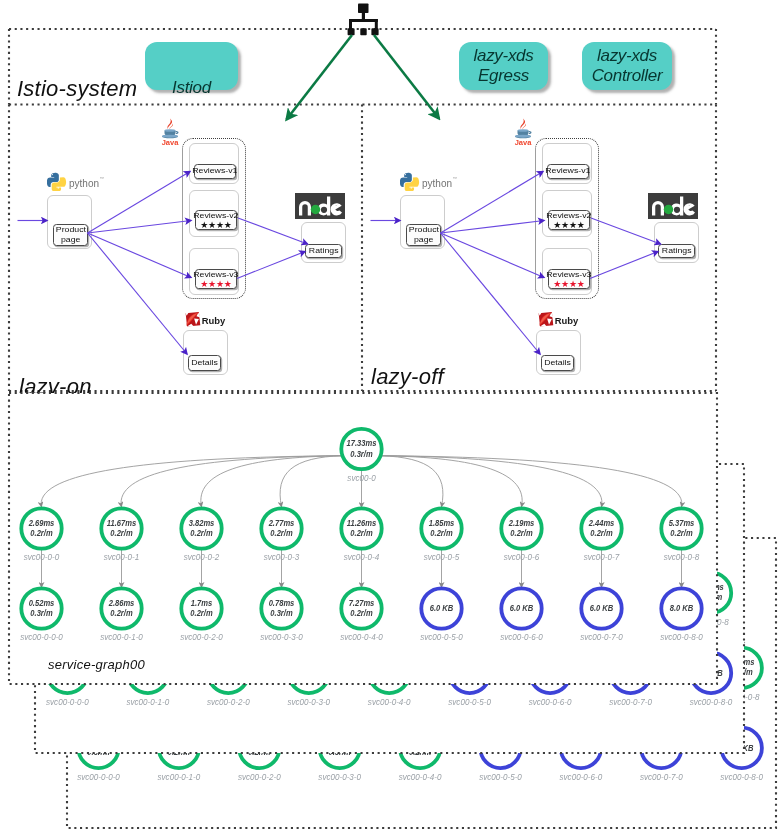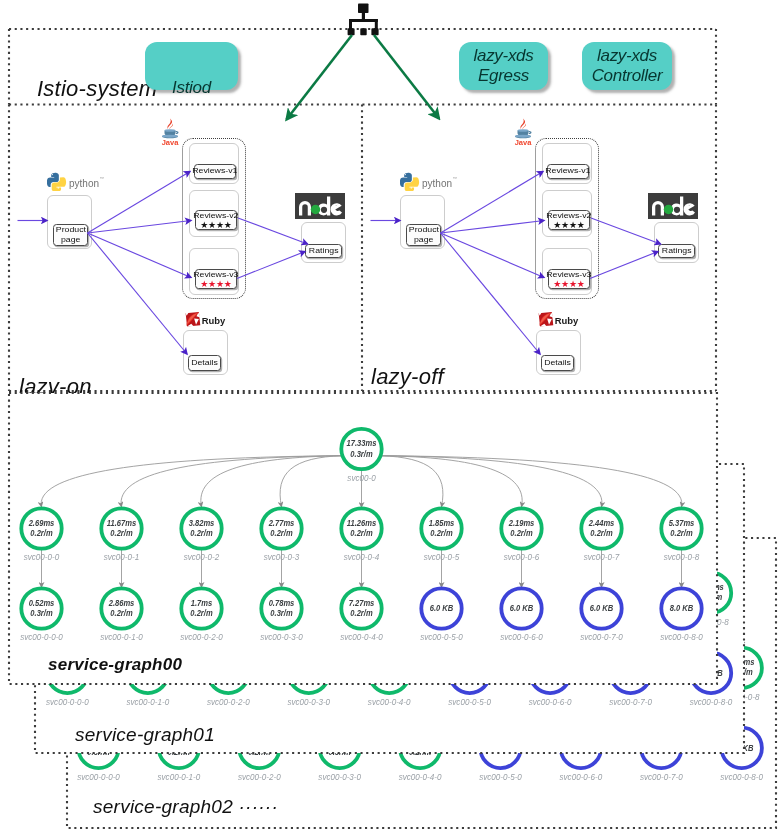--- a/index.html
+++ b/index.html
@@ -51,21 +51,21 @@
           <path d="M9,104.5 V391"></path>
           <path d="M362,104.5 V391"></path>
       </g>
       <g>
         <path d="M362,391 H716"></path>
           <path d="M716,104.5 V391"></path>
       </g>
     </g>
   </svg>
 
-  <div class="zonelabel" style="left:17px;top:78px;margin-left:20px;">Istio-system</div>
+  <div class="zonelabel" style="left:17px;top:78px;">Istio-system</div>
   <div class="zonelabel" style="left:19px;top:376px;">lazy-on</div>
   <div class="zonelabel" style="left:371px;top:366px;">lazy-off</div>
 
   <div class="teal" style="left:145px;top:42px;width:93px;height:48px;gap:46px;">
     <svg width="20" height="27" viewBox="0 0 20 27" style="margin-bottom:-2px;">
       <polygon points="9.1,0 9.1,21.5 19,21.5" fill="#4256b3"></polygon>
       <polygon points="7.5,10 7.5,21.5 0.9,21.5" fill="#4b3fa8"></polygon>
       <polygon points="0.2,21.8 19.6,21.8 9.9,26.6" fill="#8e9ddb"></polygon>
       <polygon points="1.6,24.3 18.2,24.3 9.9,26.6" fill="#4256b3"></polygon>
     </svg>
@@ -456,21 +456,20 @@
             <circle cx="674.7" cy="209.89999999999998" r="20.2" fill="none" stroke="#3d43d8" stroke-width="3.8"></circle>
             <text x="766.70" y="212.89999999999998" text-anchor="middle" class="node-val" transform="scale(0.88,1)">8.0 KB</text>
             <text x="766.70" y="241.89999999999998" text-anchor="middle" class="node-lbl" transform="scale(0.88,1)">svc00-0-8-0</text>
           </g>
         </svg>
       </div>
       <div style="position: absolute; left: 67px; top: 537.5px; width: 709px; height: 290px; pointer-events: none;">
         <svg width="713" height="294" viewBox="-2 -2 713 294" style="position:absolute;left:-2px;top:-2px;">
           <rect x="0" y="0" width="709" height="290" fill="none" stroke="#3c3c3c" stroke-width="2.1" stroke-dasharray="2.1 3.6"></rect>
         </svg>
-        <div class="zonelabel" style="left: 26px; top: 258.5px; font-size: 19px;">service-graph02 ······</div>
       </div>
       <div class="gpanel" style="position: absolute; left: 35px; top: 463.5px; width: 709px; height: 289px; background: rgb(255, 255, 255); overflow: hidden;">
         <svg width="709" height="289" viewBox="0 0 709 289" style="position:absolute;left:0;top:0;">
           <defs>
             <marker id="gArrow1" markerWidth="6" markerHeight="6" refX="5.3" refY="3" orient="auto" markerUnits="userSpaceOnUse">
               <path d="M0,0 L6,3 L0,6 L1.6,3 z" fill="#888"></path>
             </marker>
           </defs>
           <g fill="none" stroke="#9a9a9a" stroke-width="0.9" marker-end="url(#gArrow1)">
             <path d="M335.4,56.1 C135.9,57.6 25.4,72.9 32.400000000000006,107.2"></path>
@@ -603,21 +602,20 @@
             <circle cx="676" cy="208.89999999999998" r="20.2" fill="none" stroke="#3d43d8" stroke-width="3.8"></circle>
             <text x="768.18" y="211.89999999999998" text-anchor="middle" class="node-val" transform="scale(0.88,1)">8.0 KB</text>
             <text x="768.18" y="240.89999999999998" text-anchor="middle" class="node-lbl" transform="scale(0.88,1)">svc00-0-8-0</text>
           </g>
         </svg>
       </div>
       <div style="position: absolute; left: 35px; top: 463.5px; width: 709px; height: 289px; pointer-events: none;">
         <svg width="713" height="293" viewBox="-2 -2 713 293" style="position:absolute;left:-2px;top:-2px;">
           <rect x="0" y="0" width="709" height="289" fill="none" stroke="#3c3c3c" stroke-width="2.1" stroke-dasharray="2.1 3.6"></rect>
         </svg>
-        <div class="zonelabel" style="left: 40px; top: 260.5px; font-size: 19px;">service-graph01</div>
       </div>
       <div class="gpanel" style="position: absolute; left: 9px; top: 393px; width: 708px; height: 291px; background: rgb(255, 255, 255); overflow: hidden;">
         <svg width="708" height="291" viewBox="0 0 708 291" style="position:absolute;left:0;top:0;">
           <defs>
             <marker id="gArrow0" markerWidth="6" markerHeight="6" refX="5.3" refY="3" orient="auto" markerUnits="userSpaceOnUse">
               <path d="M0,0 L6,3 L0,6 L1.6,3 z" fill="#888"></path>
             </marker>
           </defs>
           <g fill="none" stroke="#9a9a9a" stroke-width="0.9" marker-end="url(#gArrow0)">
             <path d="M333.7,62.7 C135.3,64.2 25.5,79.5 32.5,113.8"></path>
@@ -750,17 +748,17 @@
             <circle cx="672.5" cy="215.5" r="20.2" fill="none" stroke="#3d43d8" stroke-width="3.8"></circle>
             <text x="764.20" y="218.5" text-anchor="middle" class="node-val" transform="scale(0.88,1)">8.0 KB</text>
             <text x="764.20" y="247.5" text-anchor="middle" class="node-lbl" transform="scale(0.88,1)">svc00-0-8-0</text>
           </g>
         </svg>
       </div>
       <div style="position: absolute; left: 9px; top: 393px; width: 708px; height: 291px; pointer-events: none;">
         <svg width="712" height="295" viewBox="-2 -2 712 295" style="position:absolute;left:-2px;top:-2px;">
           <rect x="0" y="0" width="708" height="291" fill="none" stroke="#3c3c3c" stroke-width="2.1" stroke-dasharray="2.1 3.6"></rect>
         </svg>
-        <div class="zonelabel" style="left: 39px; top: 261px; font-size: 17px; font-weight: bold;">service-graph00</div>
+        <div class="zonelabel" style="left: 39px; top: 261px; font-size: 13px;">service-graph00</div>
       </div>
     </div>
 
 </div>
 
 </body></html>

